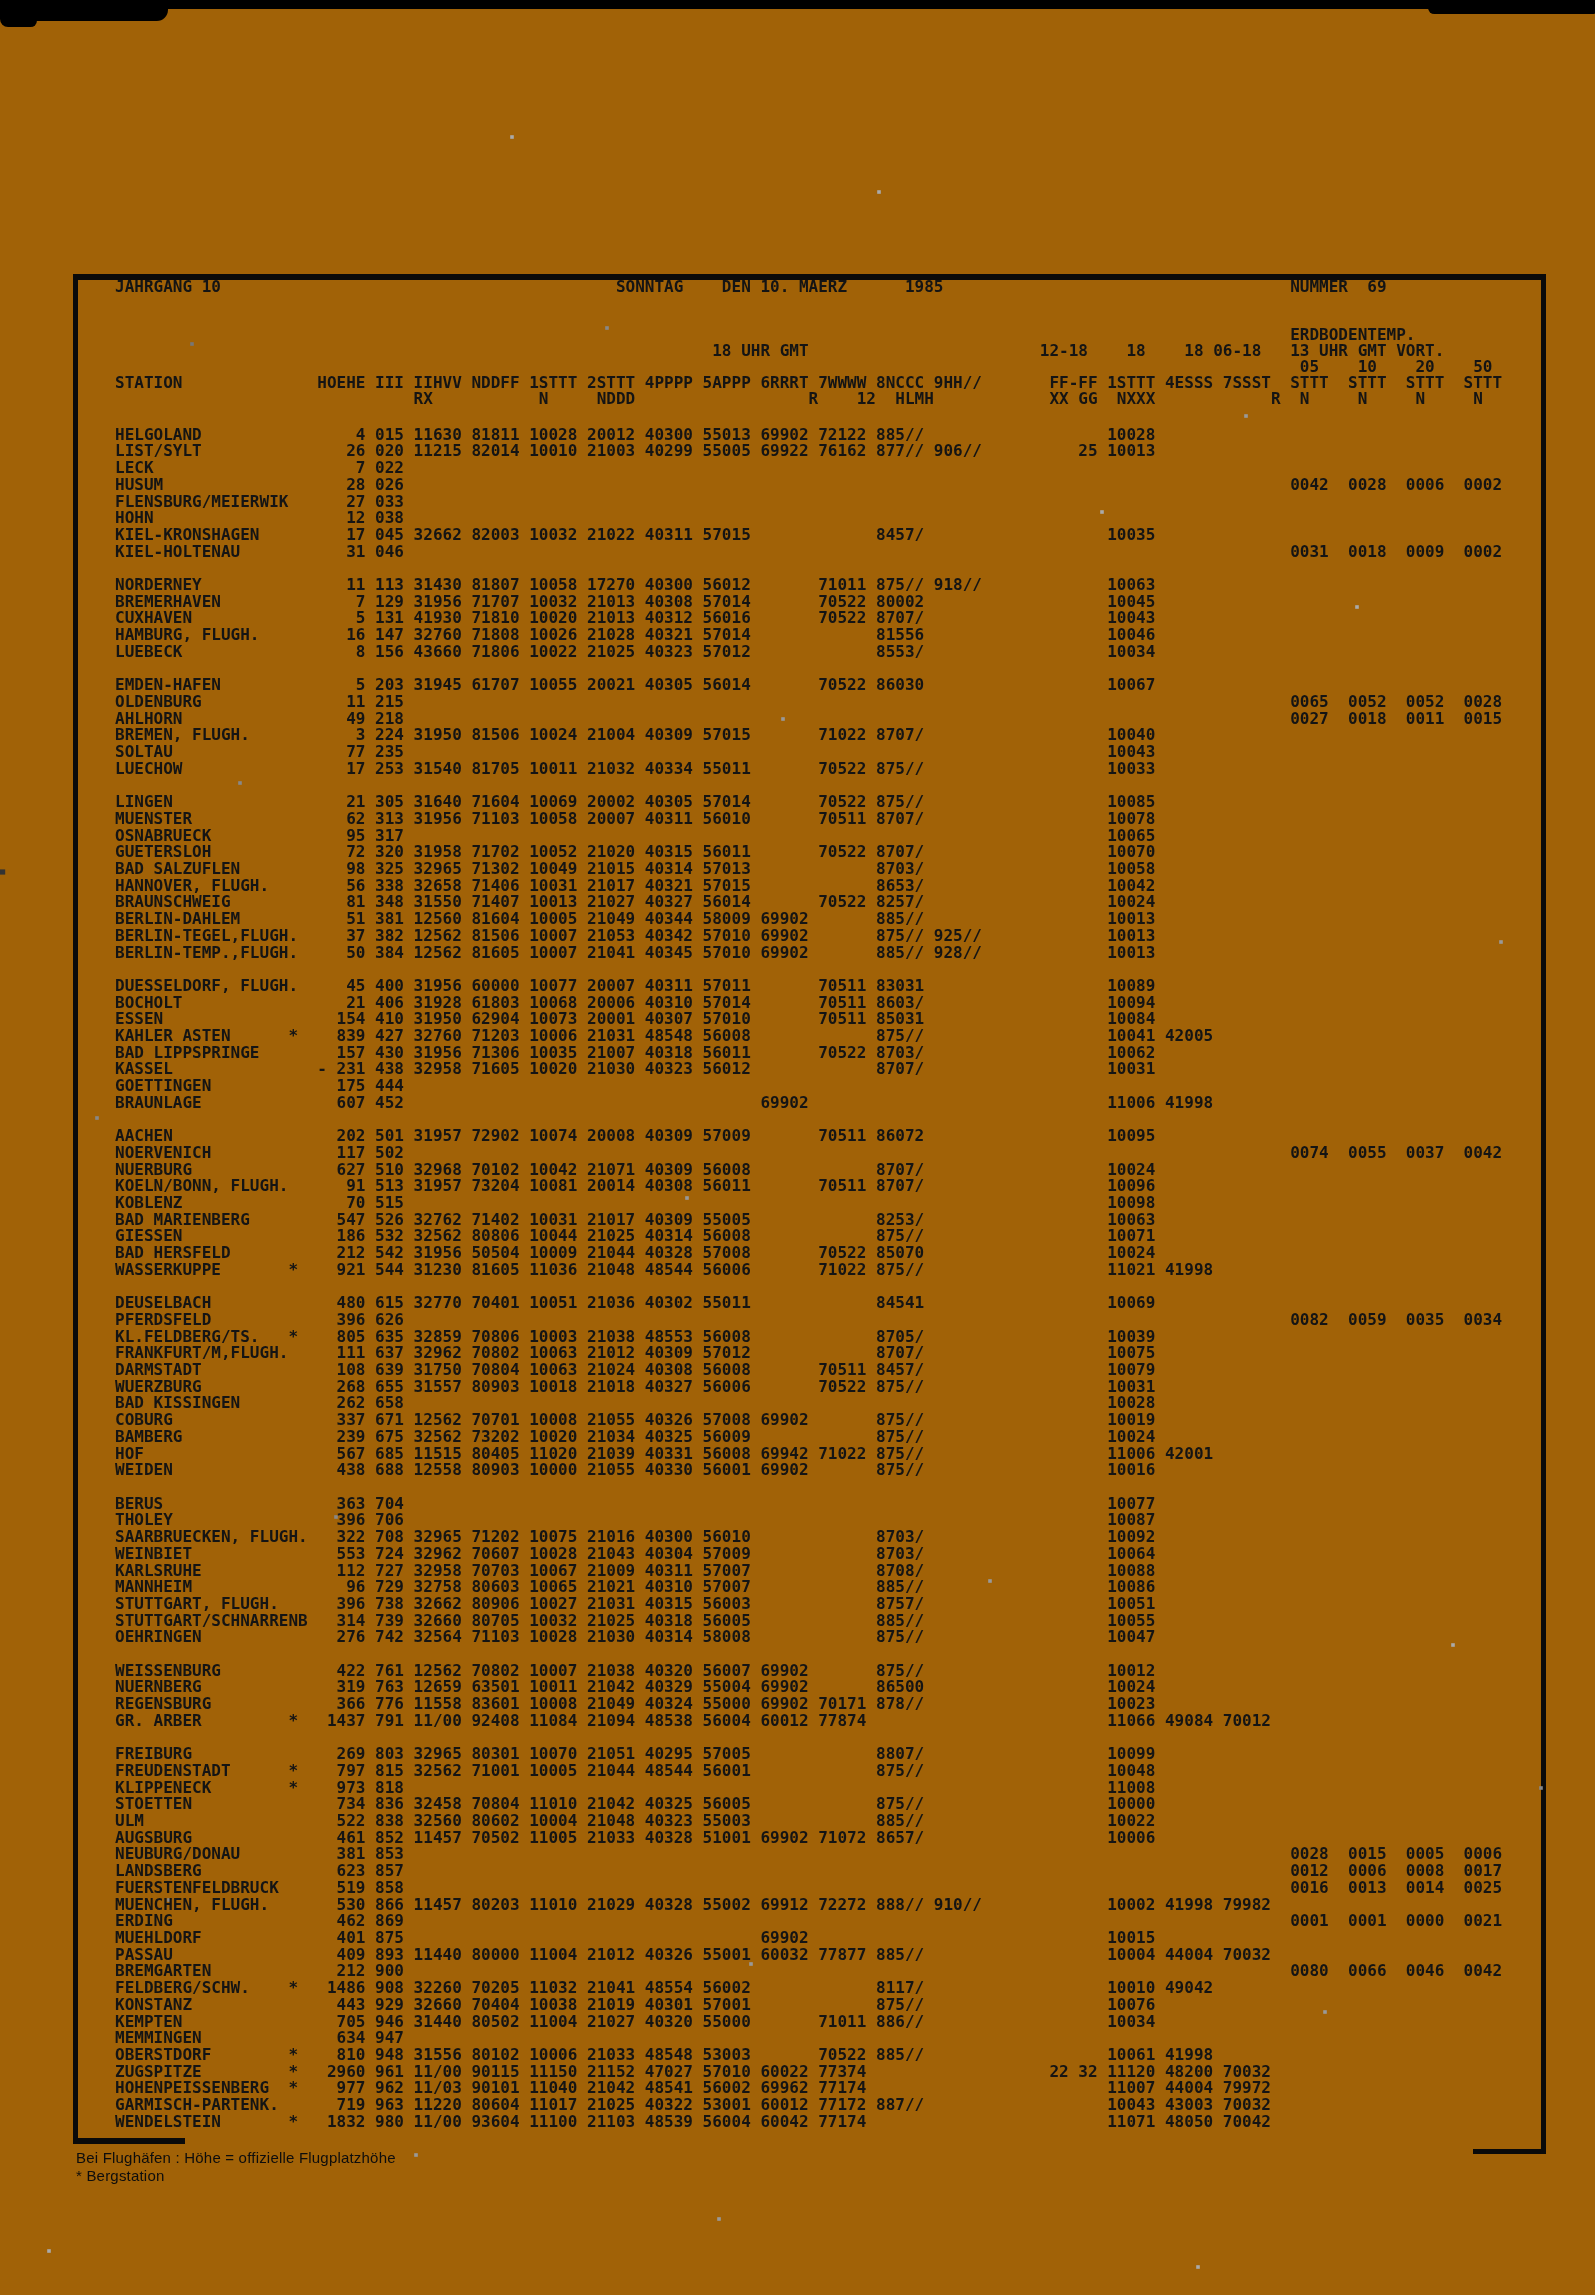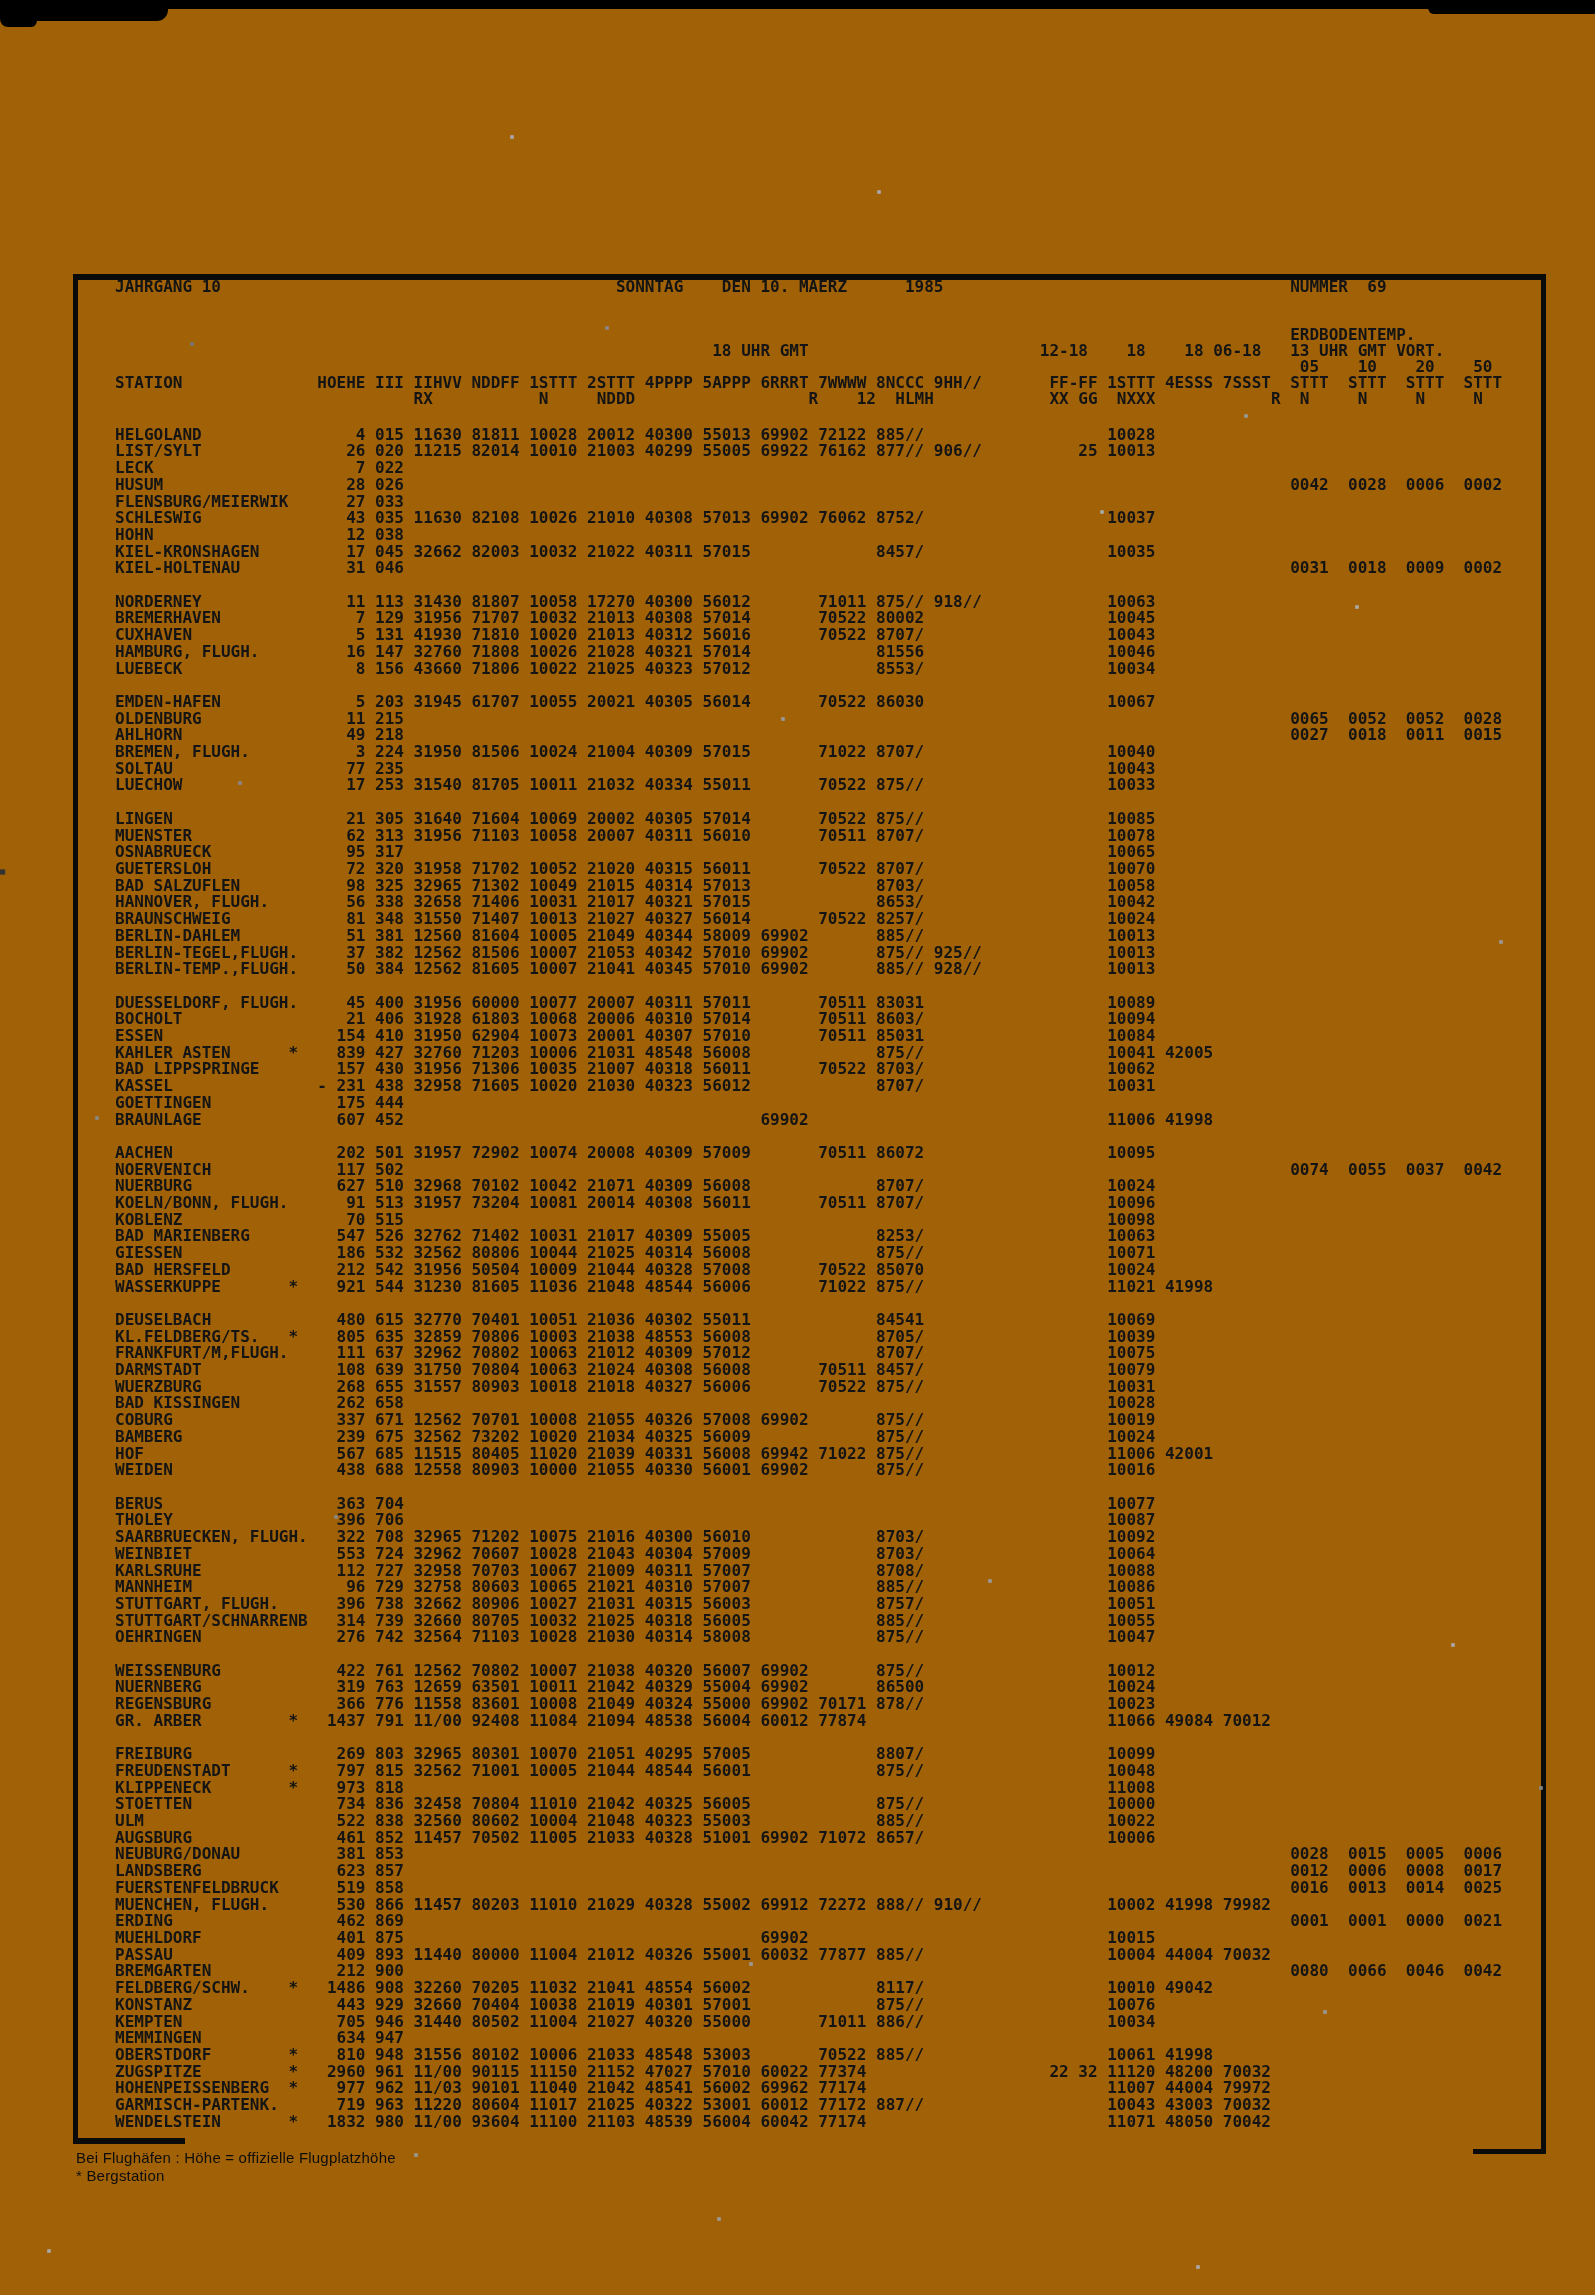--- a/index.html
+++ b/index.html
@@ -63,21 +63,20 @@
       <div class="ln">                               RX           N     NDDD                  R    12  HLMH            XX GG  NXXX            R  N     N     N     N</div>
     </div>
 
   <div id="bodyblock">
       <div class="ln"> </div>
       <div class="ln">HELGOLAND                4 015 11630 81811 10028 20012 40300 55013 69902 72122 885//                   10028</div>
       <div class="ln">LIST/SYLT               26 020 11215 82014 10010 21003 40299 55005 69922 76162 877// 906//          25 10013</div>
       <div class="ln">LECK                     7 022</div>
       <div class="ln">HUSUM                   28 026                                                                                            0042  0028  0006  0002</div>
       <div class="ln">FLENSBURG/MEIERWIK      27 033</div>
-      <div class="ln">SCHLESWIG               43 035 11630 82108 10026 21010 40308 57013 69902 76062 8752/                   10037</div>
       <div class="ln">HOHN                    12 038</div>
       <div class="ln">KIEL-KRONSHAGEN         17 045 32662 82003 10032 21022 40311 57015             8457/                   10035</div>
       <div class="ln">KIEL-HOLTENAU           31 046                                                                                            0031  0018  0009  0002</div>
       <div class="ln"> </div>
       <div class="ln">NORDERNEY               11 113 31430 81807 10058 17270 40300 56012       71011 875// 918//             10063</div>
       <div class="ln">BREMERHAVEN              7 129 31956 71707 10032 21013 40308 57014       70522 80002                   10045</div>
       <div class="ln">CUXHAVEN                 5 131 41930 71810 10020 21013 40312 56016       70522 8707/                   10043</div>
       <div class="ln">HAMBURG, FLUGH.         16 147 32760 71808 10026 21028 40321 57014             81556                   10046</div>
       <div class="ln">LUEBECK                  8 156 43660 71806 10022 21025 40323 57012             8553/                   10034</div>
       <div class="ln"> </div>
@@ -112,20 +111,21 @@
       <div class="ln">NOERVENICH             117 502                                                                                            0074  0055  0037  0042</div>
       <div class="ln">NUERBURG               627 510 32968 70102 10042 21071 40309 56008             8707/                   10024</div>
       <div class="ln">KOELN/BONN, FLUGH.      91 513 31957 73204 10081 20014 40308 56011       70511 8707/                   10096</div>
       <div class="ln">KOBLENZ                 70 515                                                                         10098</div>
       <div class="ln">BAD MARIENBERG         547 526 32762 71402 10031 21017 40309 55005             8253/                   10063</div>
       <div class="ln">GIESSEN                186 532 32562 80806 10044 21025 40314 56008             875//                   10071</div>
       <div class="ln">BAD HERSFELD           212 542 31956 50504 10009 21044 40328 57008       70522 85070                   10024</div>
       <div class="ln">WASSERKUPPE       *    921 544 31230 81605 11036 21048 48544 56006       71022 875//                   11021 41998</div>
       <div class="ln"> </div>
       <div class="ln">DEUSELBACH             480 615 32770 70401 10051 21036 40302 55011             84541                   10069</div>
+      <div class="ln">PFERDSFELD             396 626                                                                                            0082  0059  0035  0034</div>
       <div class="ln">KL.FELDBERG/TS.   *    805 635 32859 70806 10003 21038 48553 56008             8705/                   10039</div>
       <div class="ln">FRANKFURT/M,FLUGH.     111 637 32962 70802 10063 21012 40309 57012             8707/                   10075</div>
       <div class="ln">DARMSTADT              108 639 31750 70804 10063 21024 40308 56008       70511 8457/                   10079</div>
       <div class="ln">WUERZBURG              268 655 31557 80903 10018 21018 40327 56006       70522 875//                   10031</div>
       <div class="ln">BAD KISSINGEN          262 658                                                                         10028</div>
       <div class="ln">COBURG                 337 671 12562 70701 10008 21055 40326 57008 69902       875//                   10019</div>
       <div class="ln">BAMBERG                239 675 32562 73202 10020 21034 40325 56009             875//                   10024</div>
       <div class="ln">HOF                    567 685 11515 80405 11020 21039 40331 56008 69942 71022 875//                   11006 42001</div>
       <div class="ln">WEIDEN                 438 688 12558 80903 10000 21055 40330 56001 69902       875//                   10016</div>
       <div class="ln"> </div>

